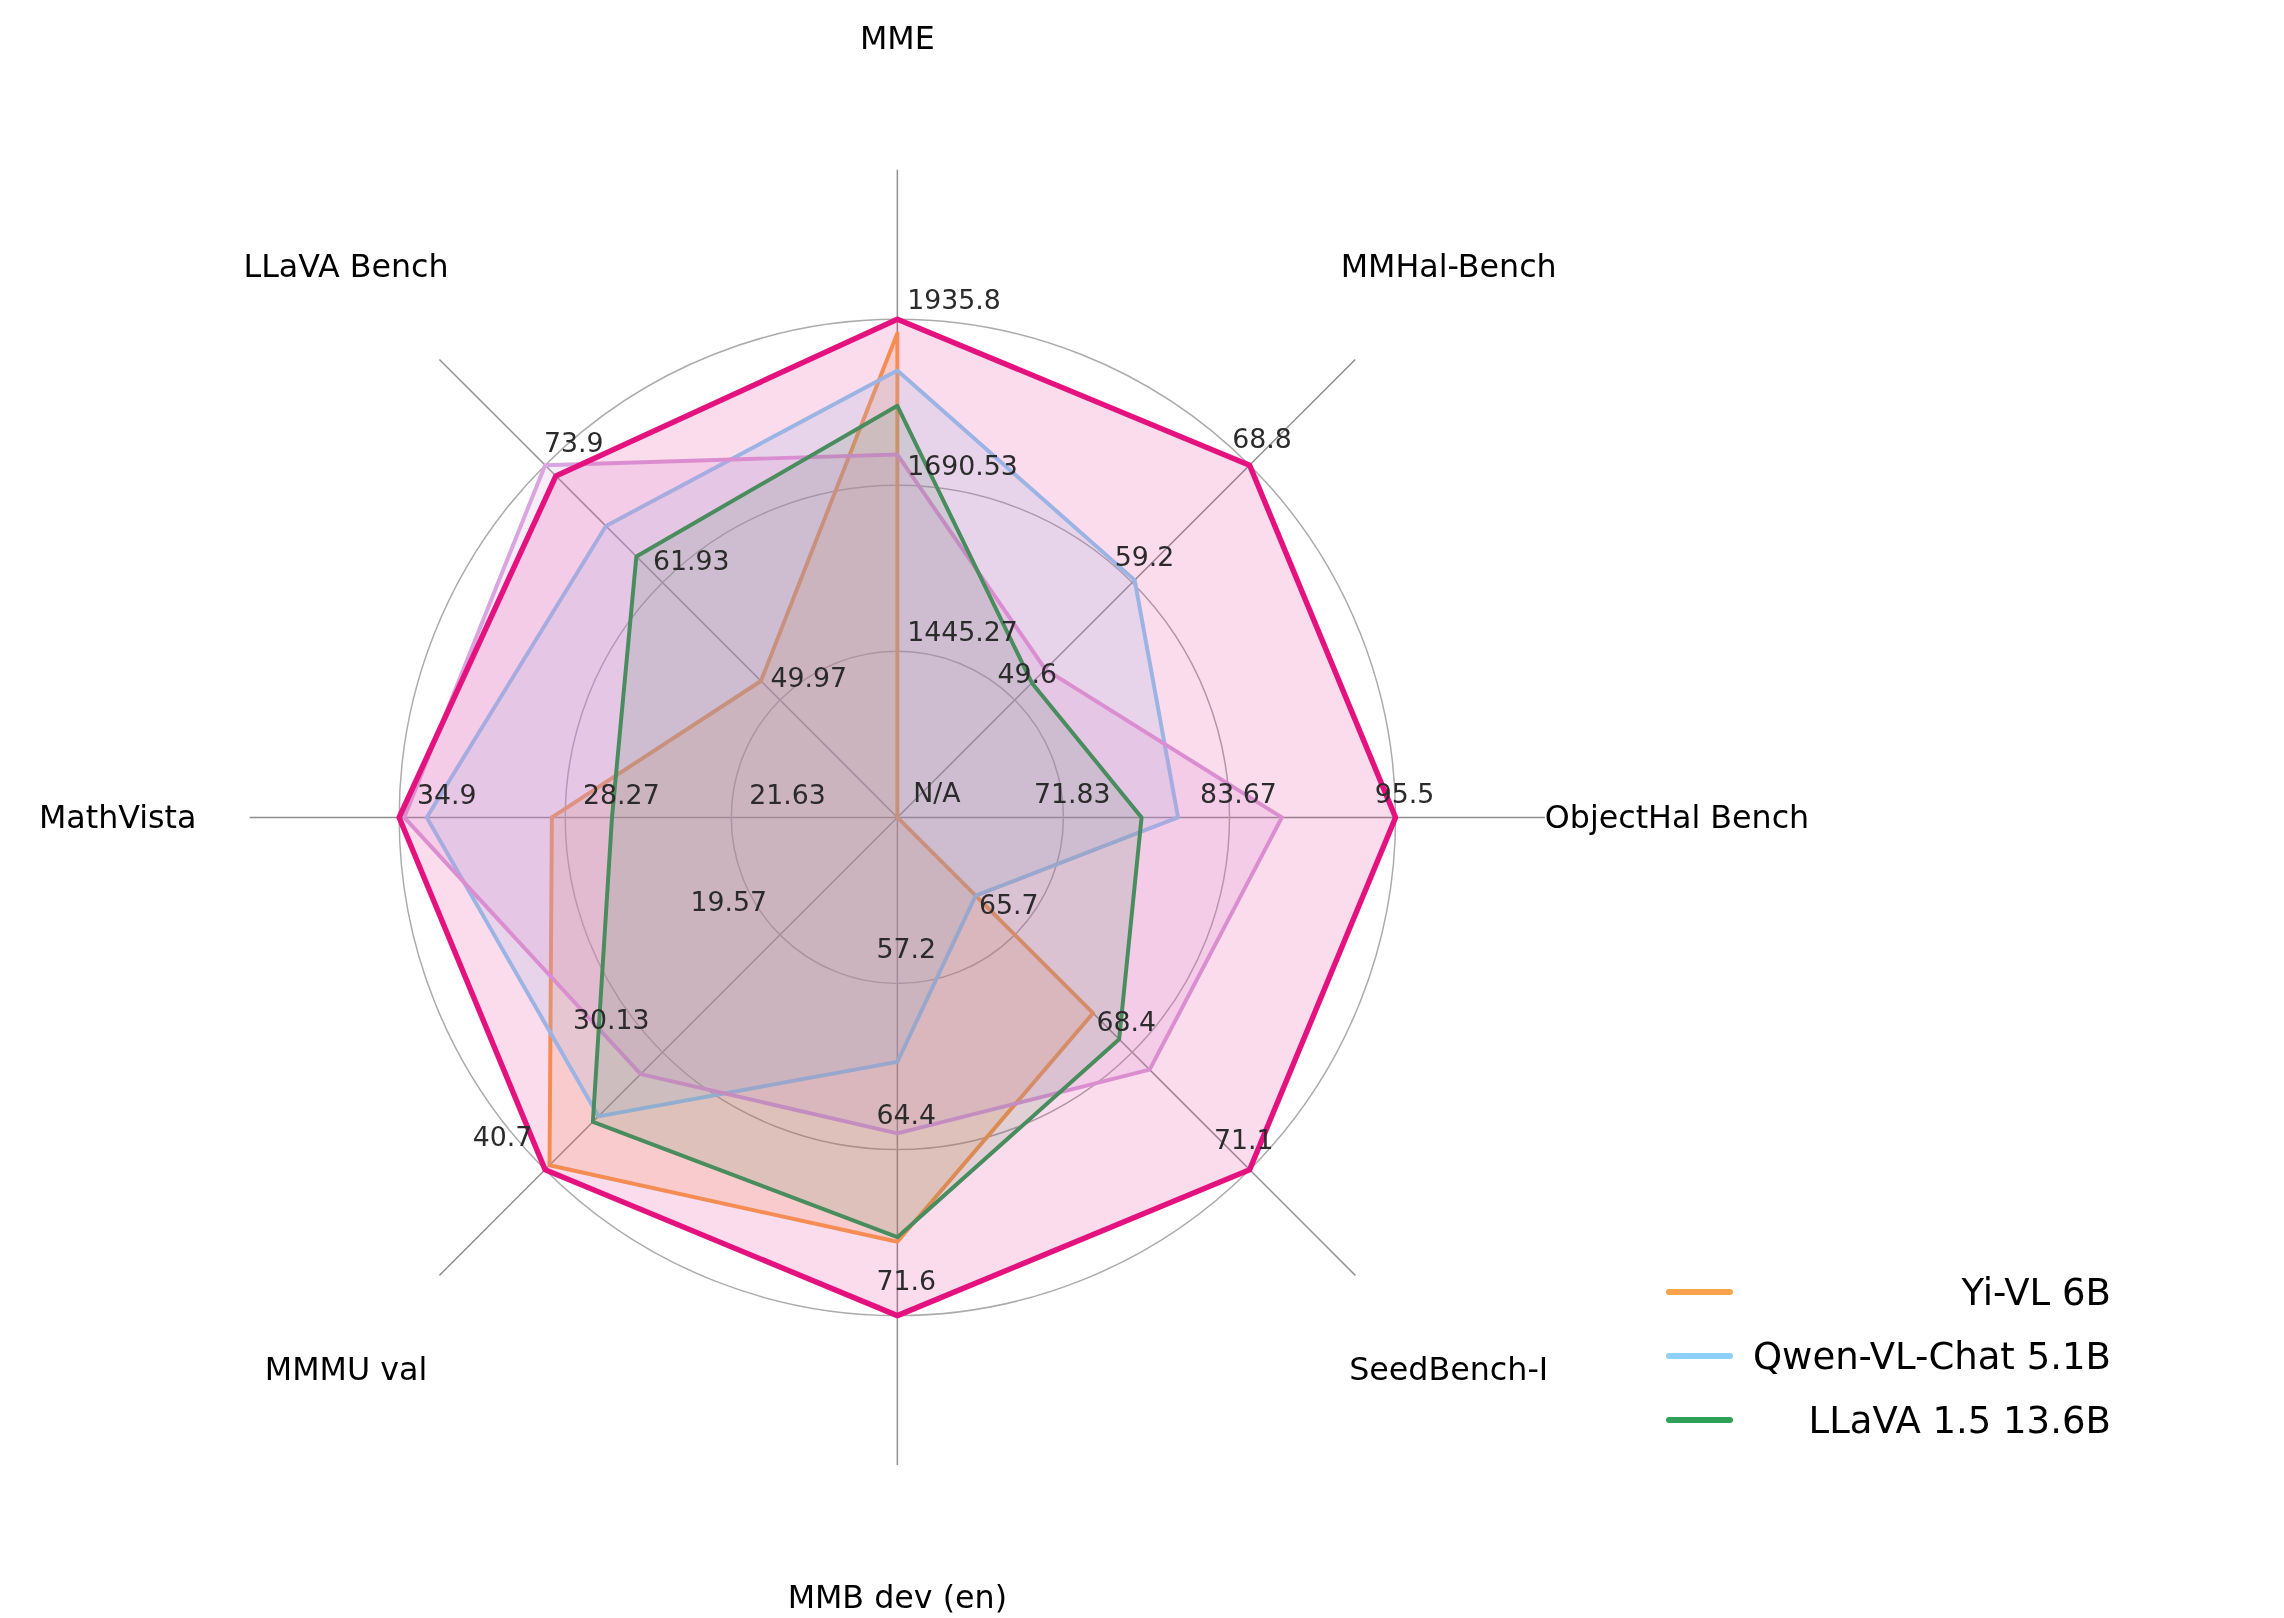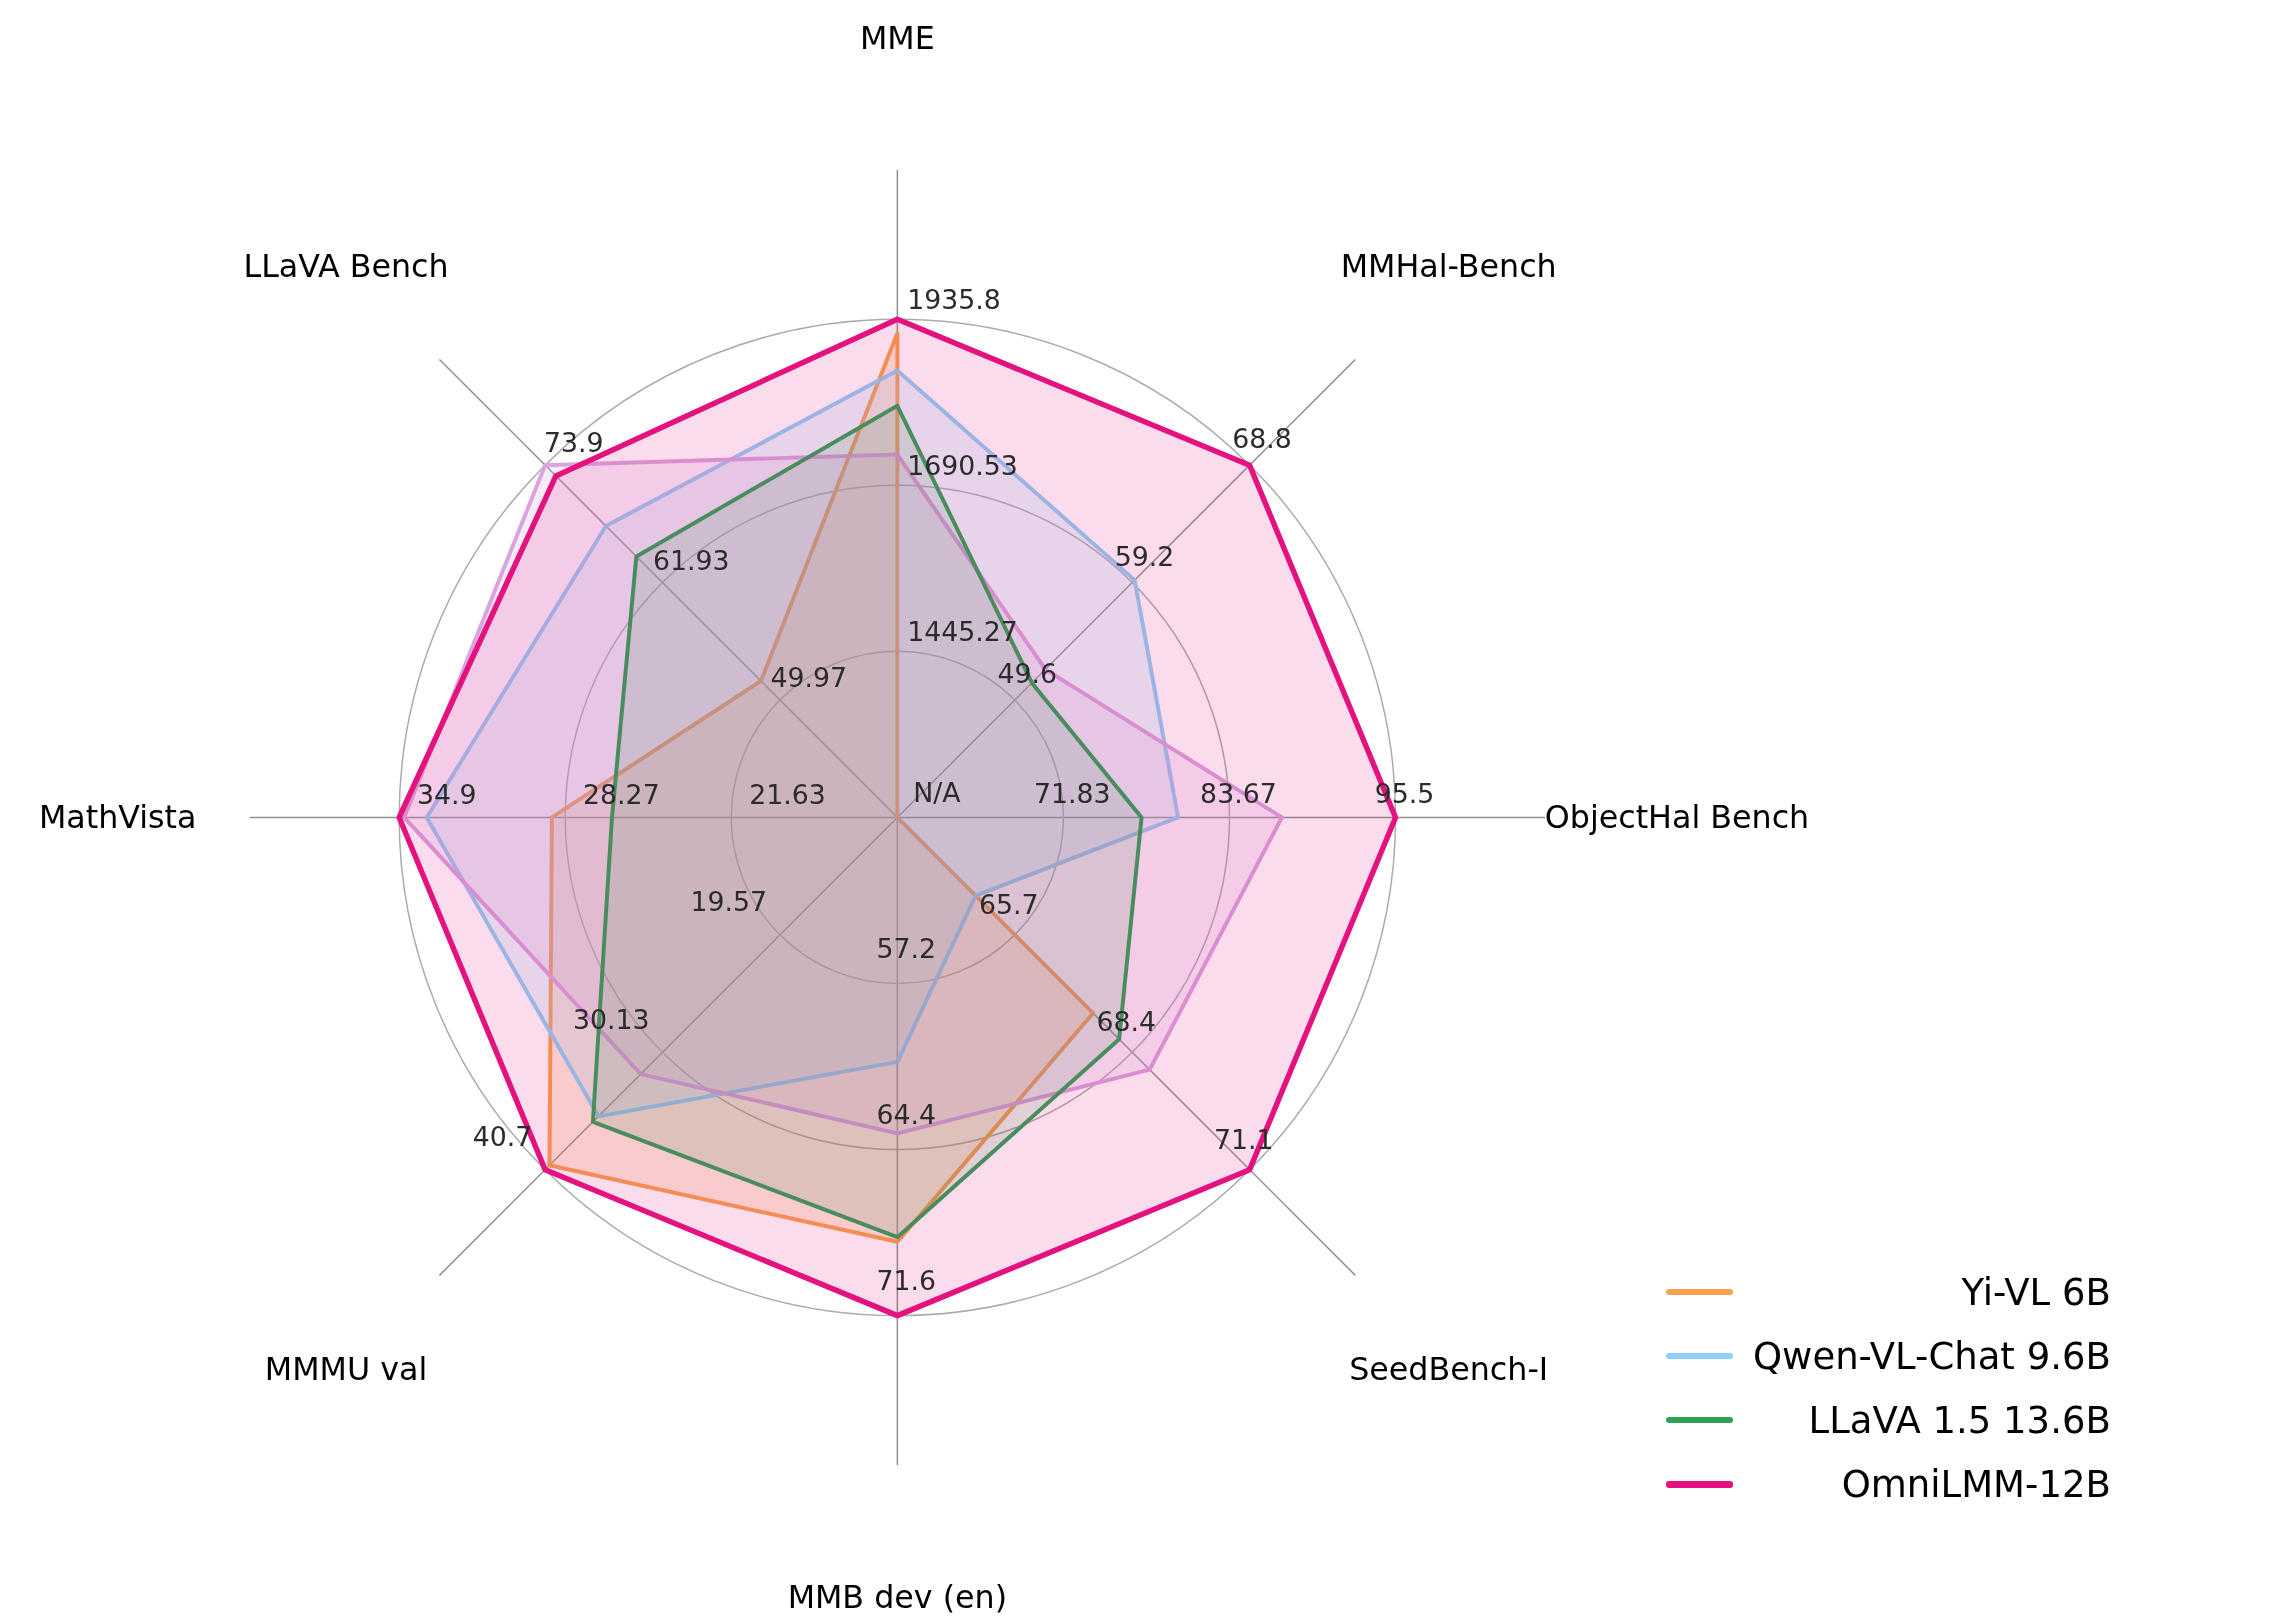--- a/index.html
+++ b/index.html
@@ -75,24 +75,20 @@
     <text x="1842" y="1617" text-anchor="start" font-size="54" fill="#2b2b2b">N/A</text>
   </svg>
 
 <div class="legend" id="legend">
     <div class="legend-item">
       <div class="legend-swatch" style="background: rgb(247, 162, 76); height: 5.5px;"></div>
       <div class="legend-label">Yi-VL 6B</div>
     </div>
     <div class="legend-item">
       <div class="legend-swatch" style="background: rgb(143, 208, 246); height: 5.5px;"></div>
-      <div class="legend-label">Qwen-VL-Chat 9.6B</div>
+      <div class="legend-label">Qwen-VL-Chat 5.1B</div>
     </div>
     <div class="legend-item">
       <div class="legend-swatch" style="background: rgb(46, 161, 87); height: 5.5px;"></div>
       <div class="legend-label">LLaVA 1.5 13.6B</div>
     </div>
-    <div class="legend-item">
-      <div class="legend-swatch" style="background: rgb(227, 18, 126); height: 7px;"></div>
-      <div class="legend-label">OmniLMM-12B</div>
-    </div>
   </div>
 
 
 </body></html>

